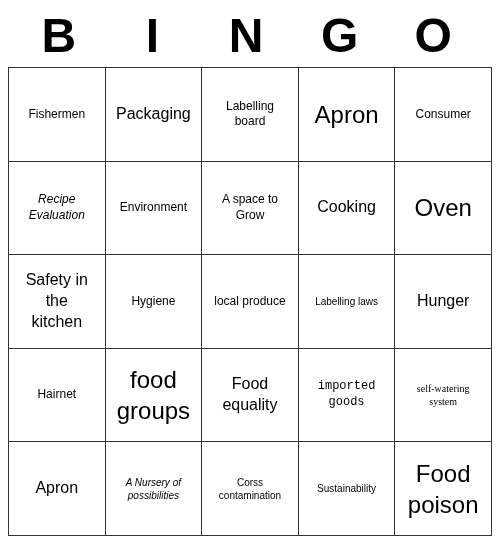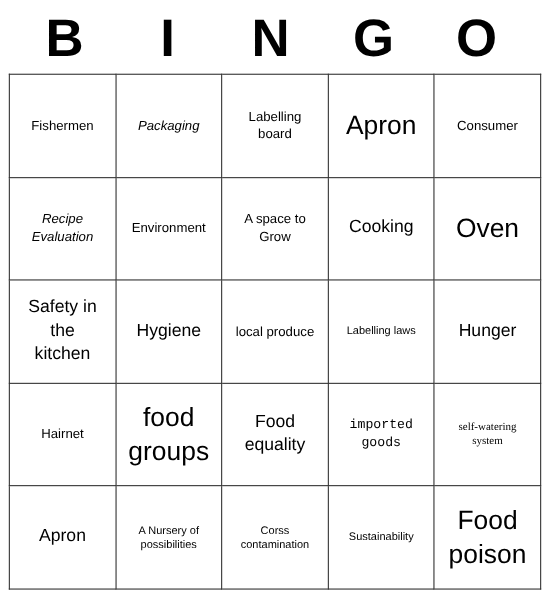--- a/index.html
+++ b/index.html
@@ -61,47 +61,47 @@
   <span>I</span>
   <span>N</span>
   <span>G</span>
   <span>O</span>
 </div>
 
 <table class="bingo-grid">
   <tbody id="grid-body">
   <tr>
         <td style="font-size: 12px;">Fishermen</td>
-        <td style="font-size: 12px; font-style: italic;">Packaging</td>
+        <td style="font-size: 16px;">Packaging</td>
         <td style="font-size: 12px;">Labelling board</td>
         <td style="font-size: 24px;">Apron</td>
         <td style="font-size: 12px;">Consumer</td>
       </tr>
       <tr>
         <td style="font-size: 12px; font-style: italic;">Recipe Evaluation</td>
         <td style="font-size: 12px;">Environment</td>
         <td style="font-size: 12px;">A space to Grow</td>
         <td style="font-size: 16px;">Cooking</td>
         <td style="font-size: 24px;">Oven</td>
       </tr>
       <tr>
         <td style="font-size: 16px; text-align: center;">Safety in the kitchen</td>
-        <td style="font-size: 16px;">Hygiene</td>
+        <td style="font-size: 12px;">Hygiene</td>
         <td style="font-size: 12px;">local produce</td>
         <td style="font-size: 10px;">Labelling laws</td>
         <td style="font-size: 16px;">Hunger</td>
       </tr>
       <tr>
         <td style="font-size: 12px;">Hairnet</td>
         <td style="font-size: 24px;">food groups</td>
         <td style="font-size: 16px;">Food equality</td>
         <td style="font-size: 12px; font-family: Liberation Mono, monospace;">imported goods</td>
         <td style="font-size: 10px; font-family: Liberation Serif, serif;">self-watering system</td>
       </tr>
       <tr>
         <td style="font-size: 16px;">Apron</td>
-        <td style="font-size: 10px;">A Nursery of possibilities</td>
+        <td style="font-size: 10px; font-style: italic;">A Nursery of possibilities</td>
         <td style="font-size: 10px;">Corss contamination</td>
         <td style="font-size: 10px;">Sustainability</td>
         <td style="font-size: 24px;">Food poison</td>
       </tr>
     </tbody>
 </table>
 
 </body></html>

